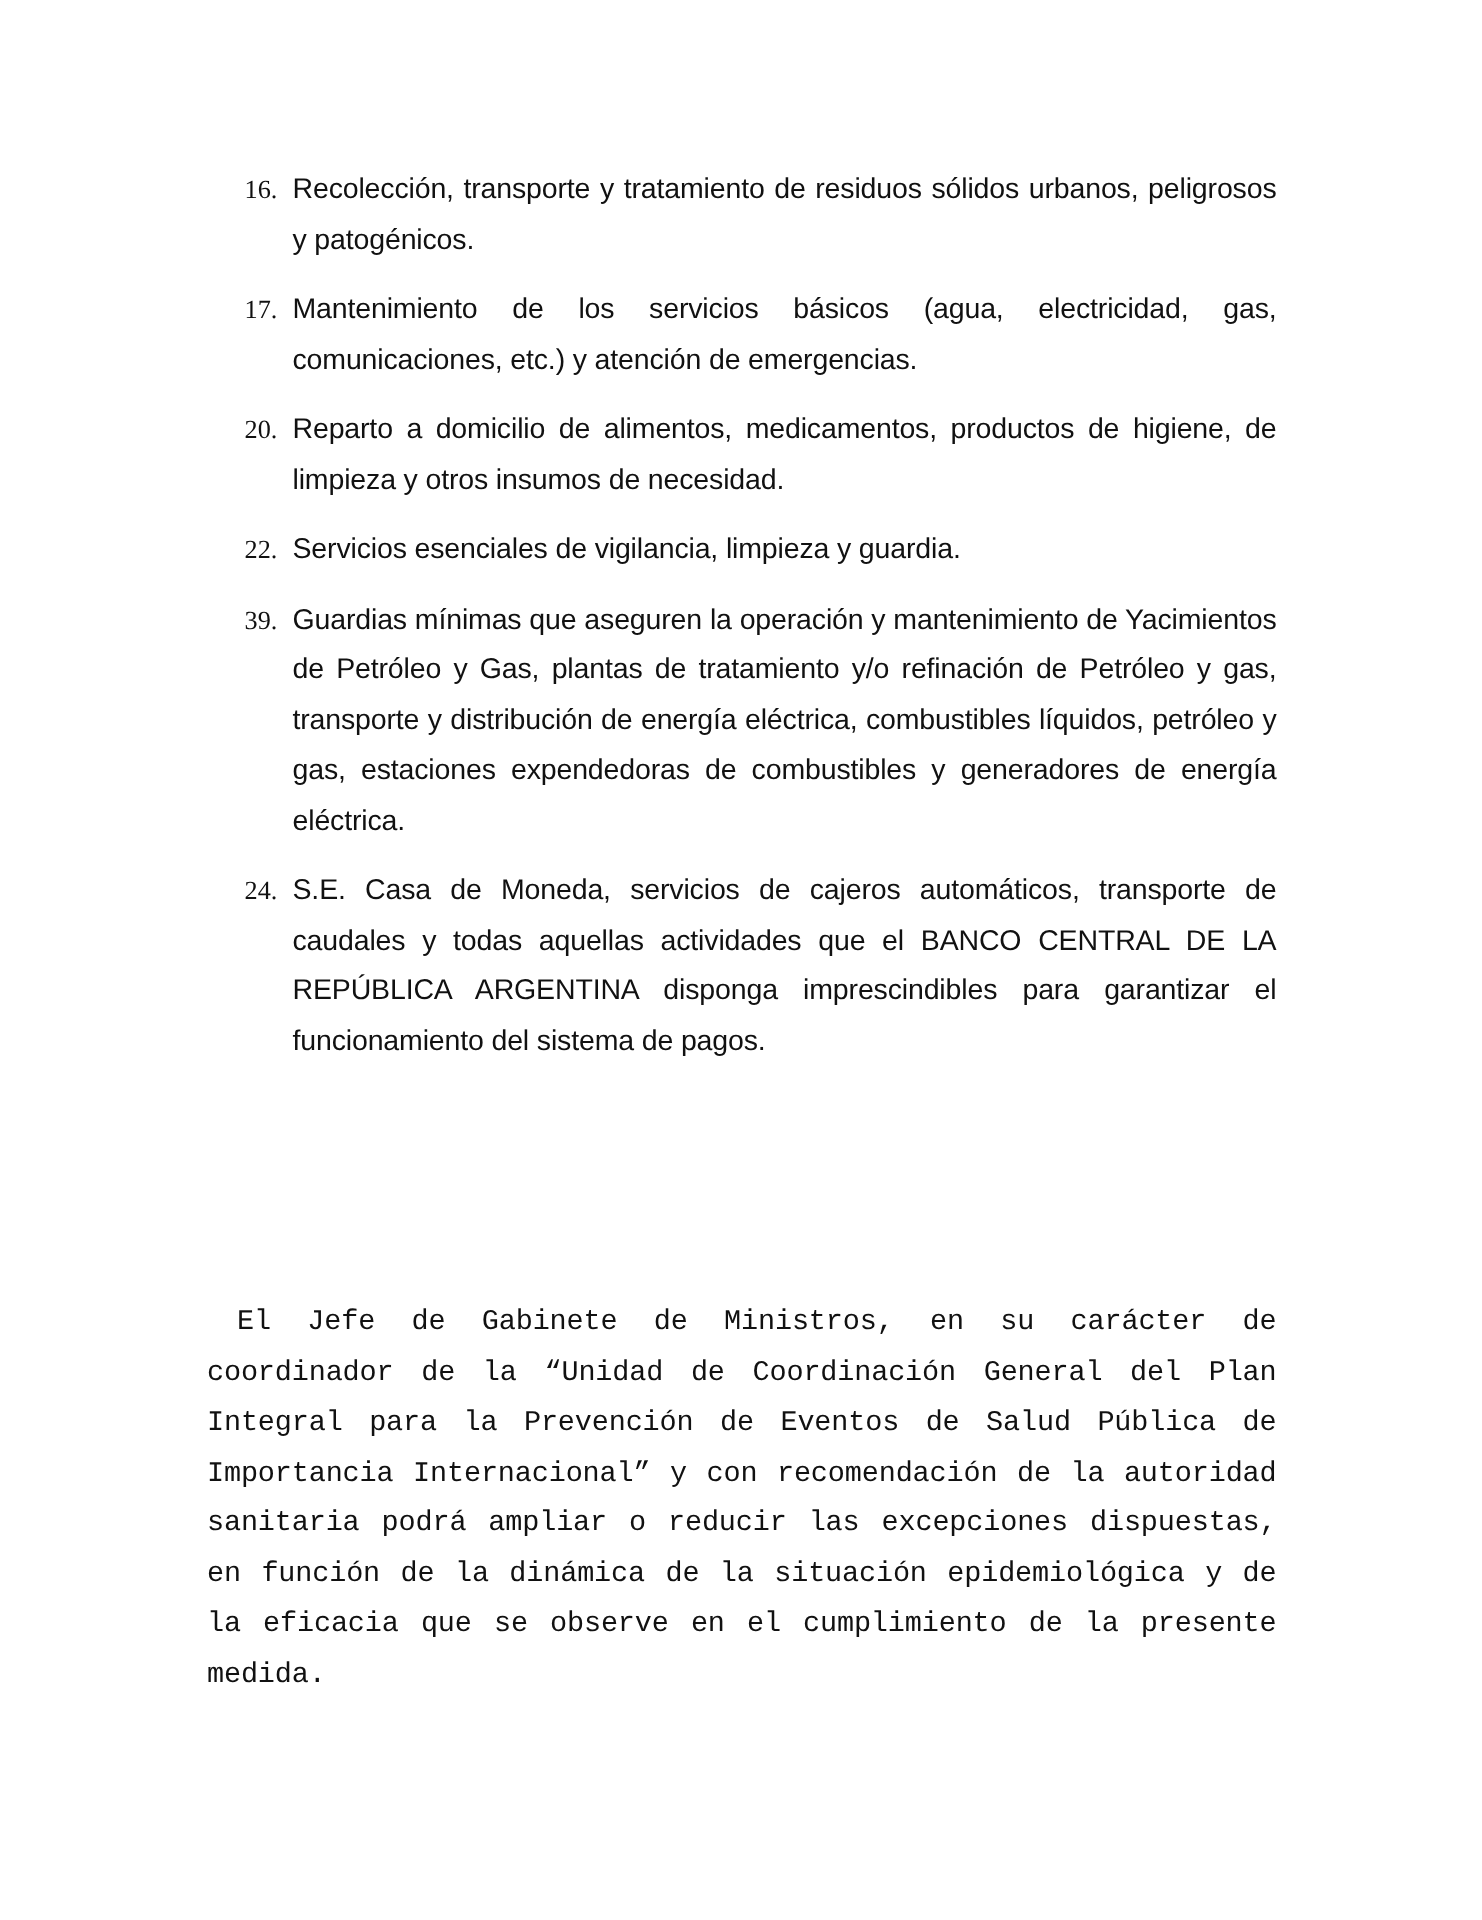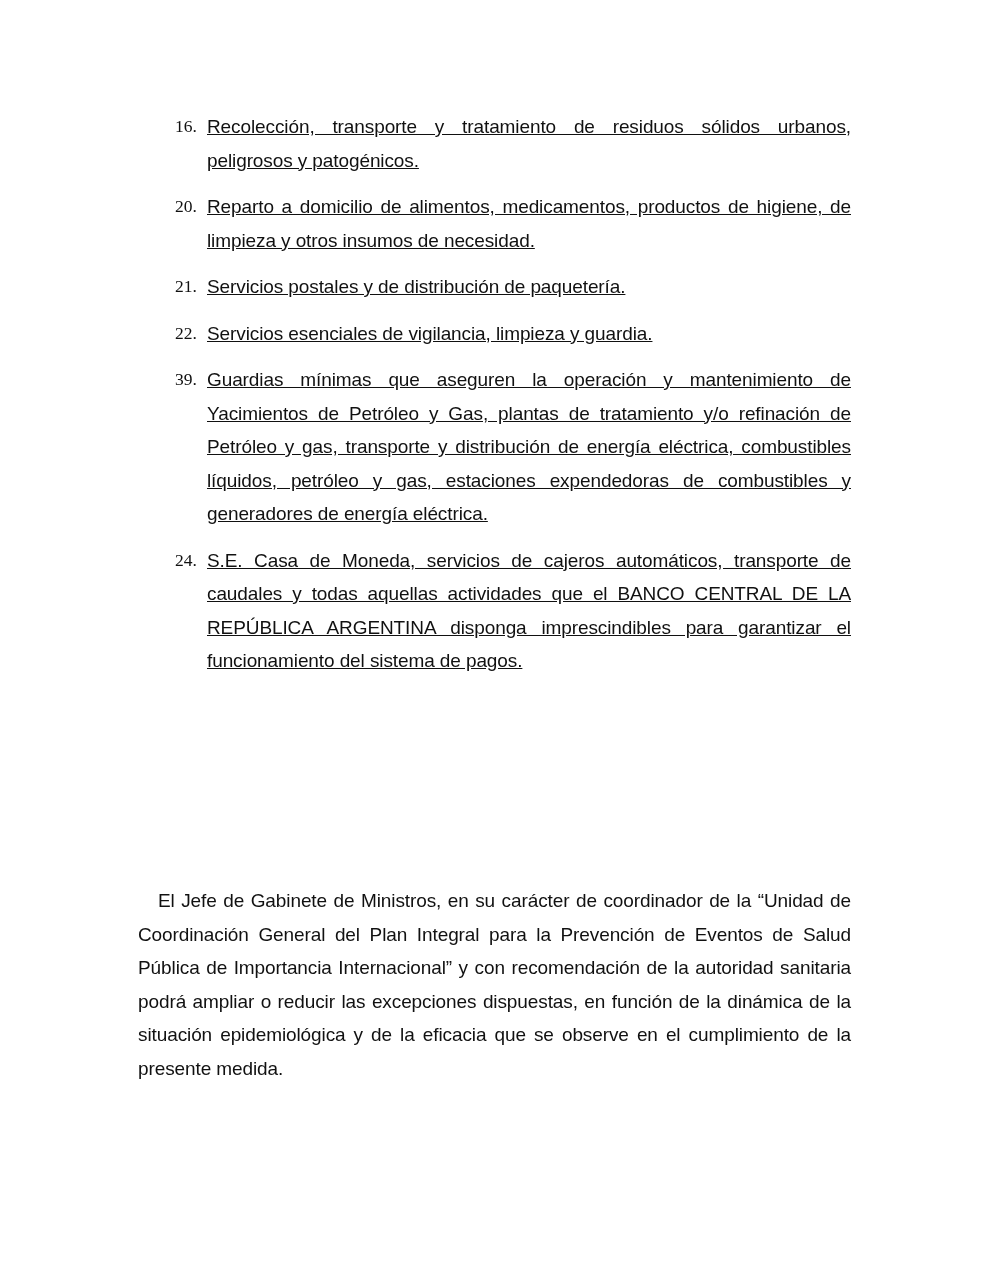--- a/index.html
+++ b/index.html
@@ -4,53 +4,53 @@
   <style>
     html, body { margin: 0; padding: 0; background: #ffffff; }
     body { width: 988px; height: 1280px; position: relative; overflow: hidden; }
     .page {
       position: absolute; left: 0; top: 0; width: 988px; height: 1280px;
       background: #ffffff; color: #111111;
       font-family: "Liberation Sans", sans-serif;
       font-size: 19px;
     }
     .list { position: absolute; left: 163px; top: 110px; width: 688px; }
-    .item { position: relative; padding-left: 32px; margin-bottom: 13px; margin-left: 12px; }
+    .item { position: relative; padding-left: 32px; margin-bottom: 13px; }
     .num {
       position: absolute; left: 0; top: 0;
       font-family: "Liberation Serif", serif; font-size: 17.5px;
       line-height: 33.5px; color: #111;
     }
     .text {
       display: block; text-align: justify; line-height: 33.5px;
       letter-spacing: -0.1px;
-      text-decoration: underline;
     }
     .closing {
-      position: absolute; left: 138px; top: 865px; width: 713px;
+      position: absolute; left: 138px; top: 846px; width: 713px;
       text-align: justify; line-height: 33.5px; text-indent: 20px;
       letter-spacing: -0.1px;
+      font-family: Liberation Mono, monospace;
     }
   </style>
 </head>
 <body>
 
 <div class="page">
   <div class="list">
     <div class="item">
       <span class="num">16.</span>
       <span class="text">Recolección, transporte y tratamiento de residuos sólidos urbanos, peligrosos y patogénicos.</span>
     </div>
     <div class="item">
+      <span class="num">17.</span>
+      <span class="text">Mantenimiento de los servicios básicos (agua, electricidad, gas, comunicaciones, etc.) y atención de emergencias.</span>
+    </div>
+    <div class="item">
       <span class="num">20.</span>
       <span class="text">Reparto a domicilio de alimentos, medicamentos, productos de higiene, de limpieza y otros insumos de necesidad.</span>
-    </div>
-    <div class="item">
-      <span class="num">21.</span>
-      <span class="text">Servicios postales y de distribución de paquetería.</span>
     </div>
     <div class="item">
       <span class="num">22.</span>
       <span class="text">Servicios esenciales de vigilancia, limpieza y guardia.</span>
     </div>
     <div class="item">
       <span class="num">39.</span>
       <span class="text">Guardias mínimas que aseguren la operación y mantenimiento de Yacimientos de Petróleo y Gas, plantas de tratamiento y/o refinación de Petróleo y gas, transporte y distribución de energía eléctrica, combustibles líquidos, petróleo y gas, estaciones expendedoras de combustibles y generadores de energía eléctrica.</span>
     </div>
     <div class="item">

